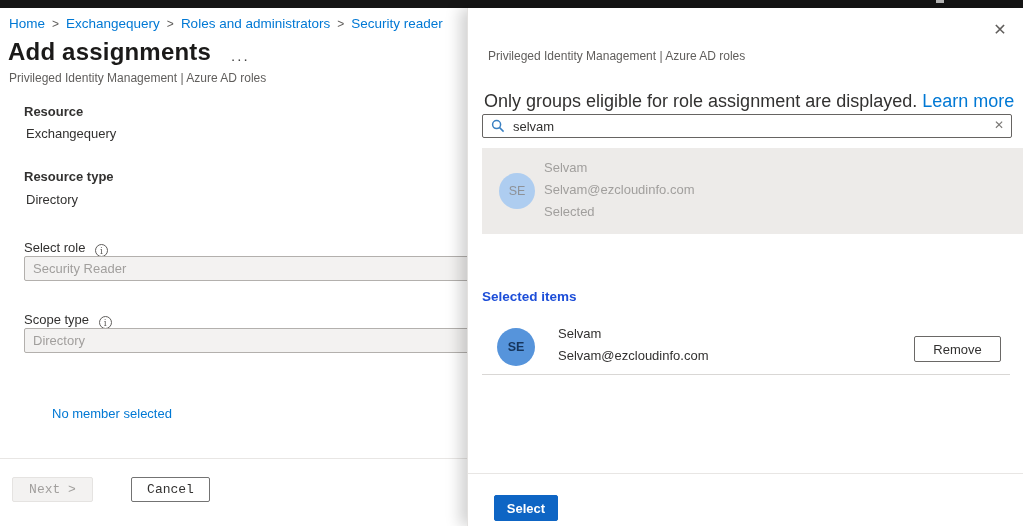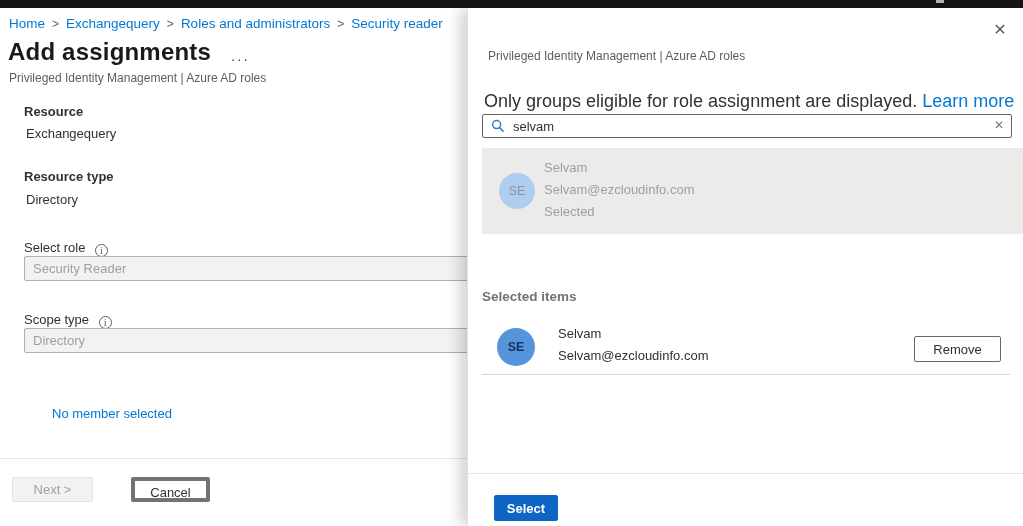--- a/index.html
+++ b/index.html
@@ -45,24 +45,24 @@
     vertical-align:-2px;margin-left:6px;font-family:"DejaVu Serif",serif;}
   .req{color:var(--required-red);margin-left:3px;}
   .dis-input{position:absolute;left:24px;width:520px;height:25px;background:var(--disabled-bg);
     border:1px solid var(--disabled-border);border-radius:2px;color:var(--disabled-text);
     font-size:13px;line-height:23px;padding-left:8px;}
   .link{color:var(--accent-blue);cursor:pointer;text-decoration:none;}
   .no-member{position:absolute;left:26px;top:398px;font-size:13px;margin-left:26px;}
 
   .footer-divider{position:absolute;left:0;top:450px;width:467px;height:1px;background:var(--divider);}
   .btn{position:absolute;height:25px;font-size:13px;border-radius:2px;text-align:center;
-    line-height:23px;cursor:pointer;font-family:Liberation Sans, sans-serif;}
+    line-height:23px;cursor:pointer;font-family:Liberation Mono, monospace;}
   .btn-next{left:12px;top:469px;width:81px;background:var(--disabled-bg);
     border:1px solid #e5e3e1;color:var(--disabled-text);cursor:default;}
-  .btn-cancel{left:131px;top:469px;width:79px;background:#fff;border:4px solid #737373;color:var(--body-text);}
+  .btn-cancel{left:131px;top:469px;width:79px;background:#fff;border:1px solid #737373;color:var(--body-text);}
 
   
   .panel{position:absolute;left:467px;top:8px;width:556px;height:518px;background:#fff;
     box-shadow:-7px 0 14px rgba(0,0,0,.18);border-left:1px solid #e3e1df;}
   .panel-title{position:absolute;left:20px;top:9px;font-size:24px;font-weight:700;color:var(--title-text);}
   .panel-close{position:absolute;right:13px;top:12px;width:20px;height:20px;color:var(--muted-text);
     font-size:16px;line-height:20px;text-align:center;cursor:pointer;}
   .panel-subtitle{position:absolute;left:20px;top:41px;font-size:12px;color:var(--muted-text);}
   .panel-info{position:absolute;left:16px;top:83px;font-size:18px;color:var(--body-text);}
   .ext-icon{display:inline-block;vertical-align:0px;margin-left:3px;}
@@ -71,21 +71,21 @@
   .search-input{width:100%;height:100%;border:1px solid #666462;border-radius:2px;
     font-size:13px;color:var(--body-text);padding:0 26px 0 30px;font-family:inherit;background:#fff;}
   .search-icon{position:absolute;left:9px;top:5px;}
   .clear-icon{position:absolute;right:8px;top:4px;color:#7a7876;font-size:12px;cursor:pointer;}
 
   .suggestion{position:absolute;left:14px;top:140px;right:0;height:86px;background:var(--suggestion-bg);cursor:pointer;}
   .avatar{border-radius:50%;display:flex;align-items:center;justify-content:center;font-size:12.5px;}
   .sug-avatar{position:absolute;left:17px;top:25px;width:36px;height:36px;background:var(--avatar-faded);color:#8e9298;}
   .sug-line{position:absolute;left:62px;font-size:13px;color:var(--disabled-text);}
 
-  .sel-heading{position:absolute;left:14px;top:281px;font-size:13.5px;font-weight:700;color:#737373;}
+  .sel-heading{position:absolute;left:14px;top:281px;font-size:13.5px;font-weight:700;color:#1d4ed8;}
   .sel-row{position:absolute;left:14px;top:312px;width:529px;height:54px;}
   .sel-avatar{position:absolute;left:15px;top:8px;width:38px;height:38px;background:var(--avatar-active);color:#16355c;font-weight:700;}
   .sel-line{position:absolute;left:76px;font-size:13px;color:var(--body-text);}
   .btn-remove{position:absolute;right:10px;top:16px;width:87px;height:26px;background:#fff;
     border:1px solid #6a6866;color:var(--body-text);font-size:13px;border-radius:2px;cursor:pointer;font-family:inherit;}
   .sel-divider{position:absolute;left:14px;top:366px;right:13px;height:1px;background:#d9d7d5;}
 
   .panel-footer-divider{position:absolute;left:0;top:465px;width:100%;height:1px;background:var(--divider);}
   .btn-select{position:absolute;left:26px;top:487px;width:64px;height:26px;background:var(--primary-button);
     border:1px solid var(--primary-button);color:#fff;font-weight:700;font-size:13px;border-radius:2px;

